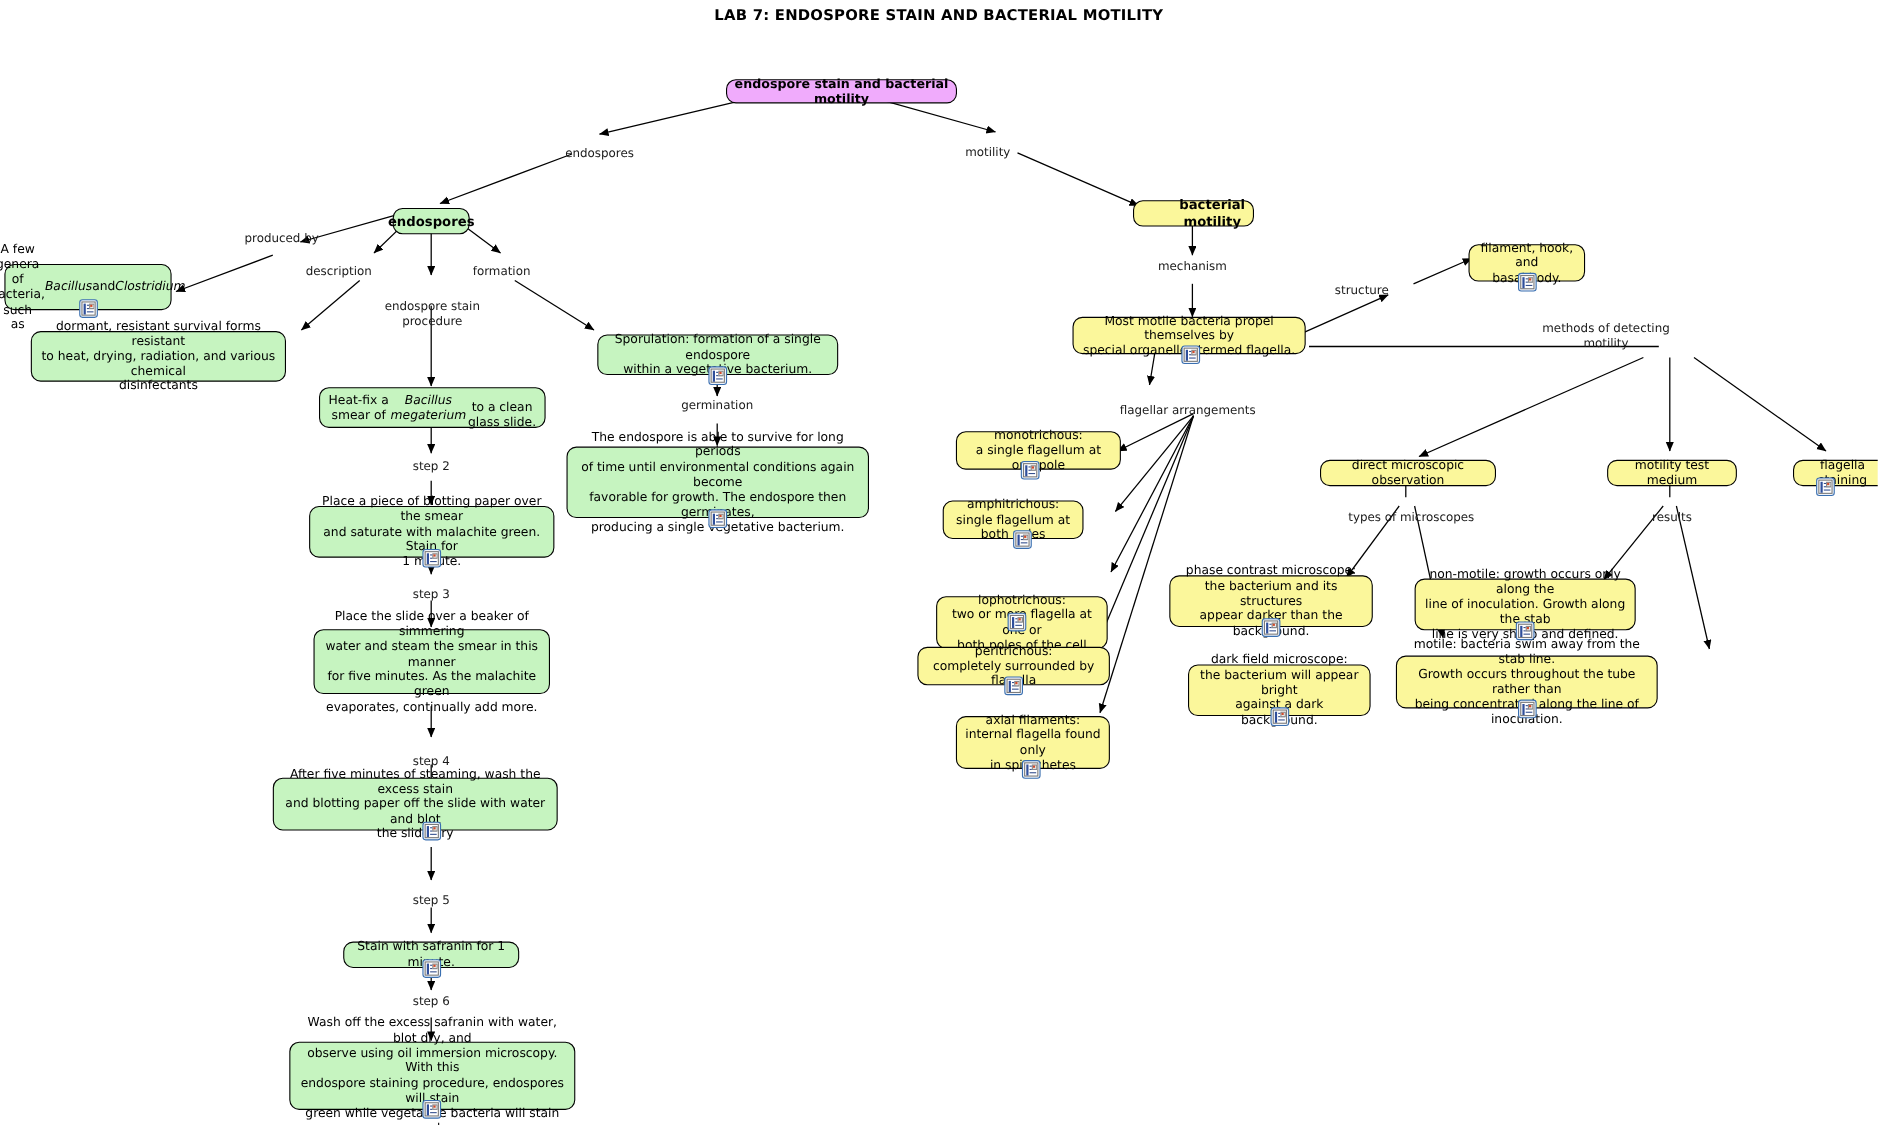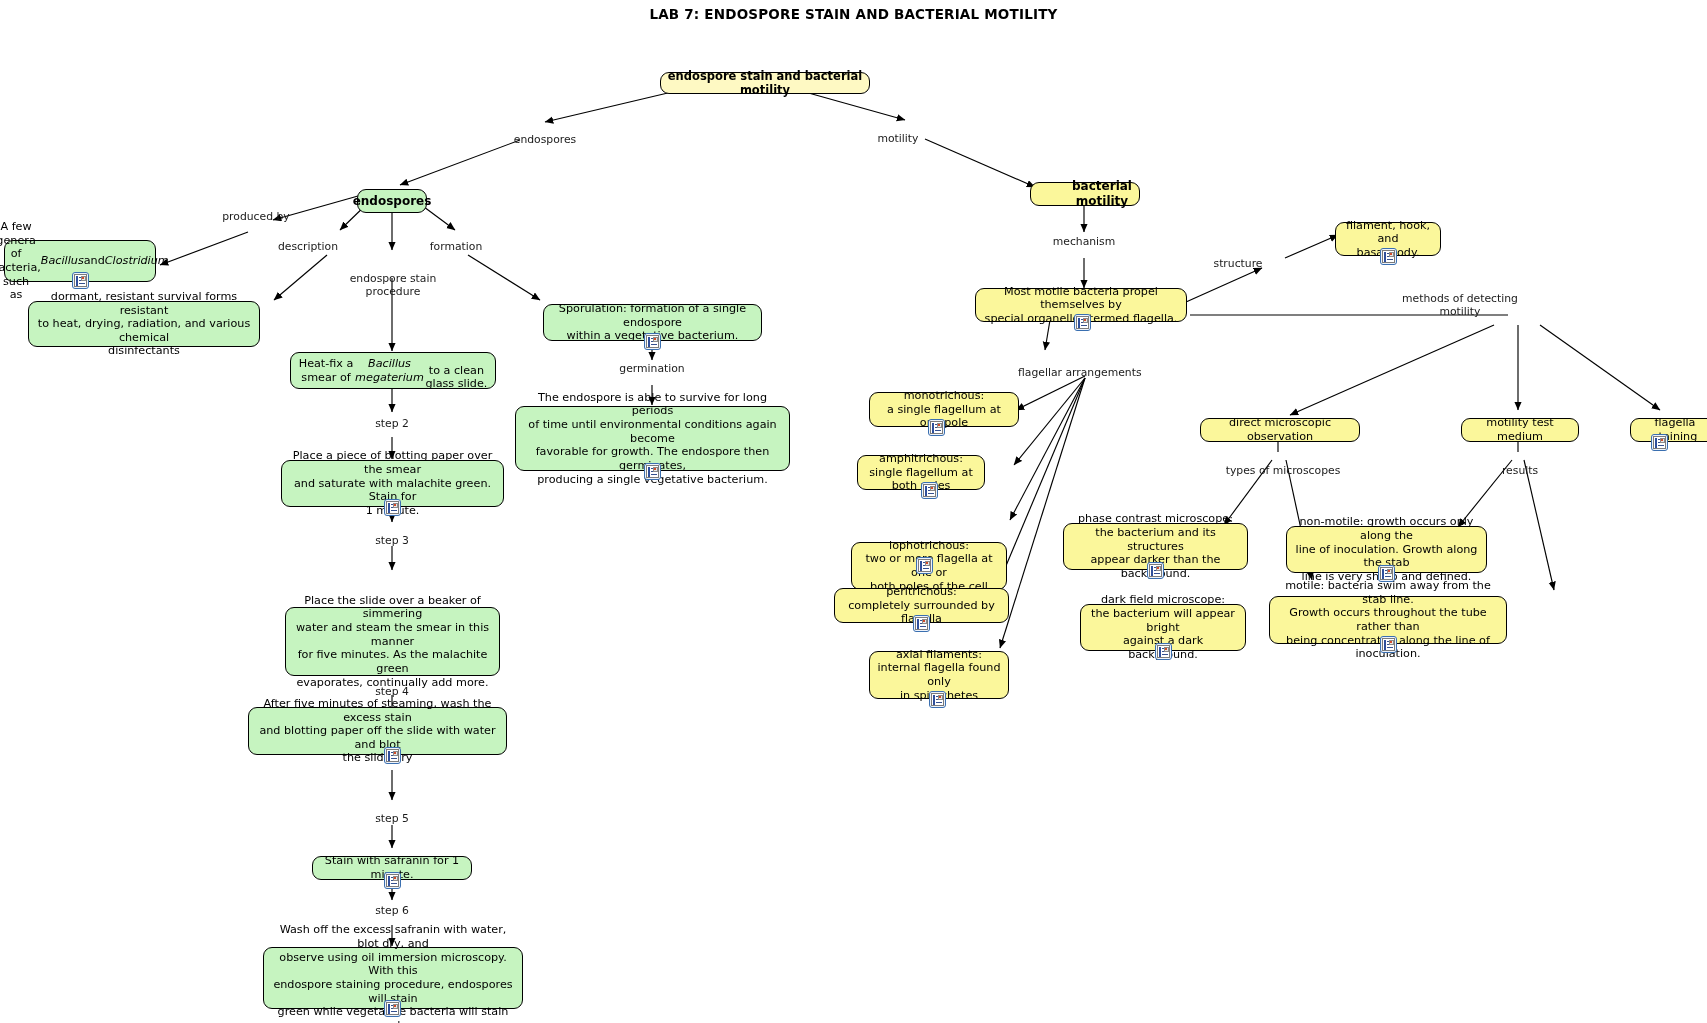--- a/index.html
+++ b/index.html
@@ -48,21 +48,21 @@
     justify-content: center;
     text-align: center;
     font-size: 11.2px;
     line-height: 1.22;
     color: #000;
     padding: 3px 6px;
     white-space: pre-line;
   }
   .node.green  { background: #c6f4c0; }
   .node.yellow { background: #fbf79b; }
-  .node.purple { background: #fef9c3; }
+  .node.purple { background: #f0abfc; }
   .node.root   { font-weight: bold; font-size: 11.5px; }
   .node.bold   { font-weight: bold; font-size: 12px; }
   .node i { font-style: italic; }
 
   .edge-label {
     position: absolute;
     font-size: 10.8px;
     color: #1a1a1a;
     text-align: center;
     line-height: 1.2;
@@ -260,21 +260,21 @@
     <div class="sheet">
         <div class="stripe"></div>
         <div class="bar" style="top:2px;left:4px;"></div>
         <div class="bar" style="top:5px;left:4px;"></div>
         <div class="bar" style="top:8px;left:4px;"></div>
         <div class="bar" style="top:11px;left:4px;"></div>
         <div class="mark"></div>
       </div>
   </div>
 
-  <div class="node green" style="left:285px; top:607px; width:215px; height:69px;">Place the slide over a beaker of simmering
+  <div class="node green" style="left:285px; top:572px; width:215px; height:59px;">Place the slide over a beaker of simmering
 water and steam the smear in this manner
 for five minutes. As the malachite green
 evaporates, continually add more.</div>
 
   <div class="node green" style="left:248px; top:707px; width:259px; height:48px;">After five minutes of steaming, wash the excess stain
 and blotting paper off the slide with water and blot
 the slide dry</div>
   <div class="note-icon" style="left:384px; top:747px;">
     <div class="sheet">
         <div class="stripe"></div>

